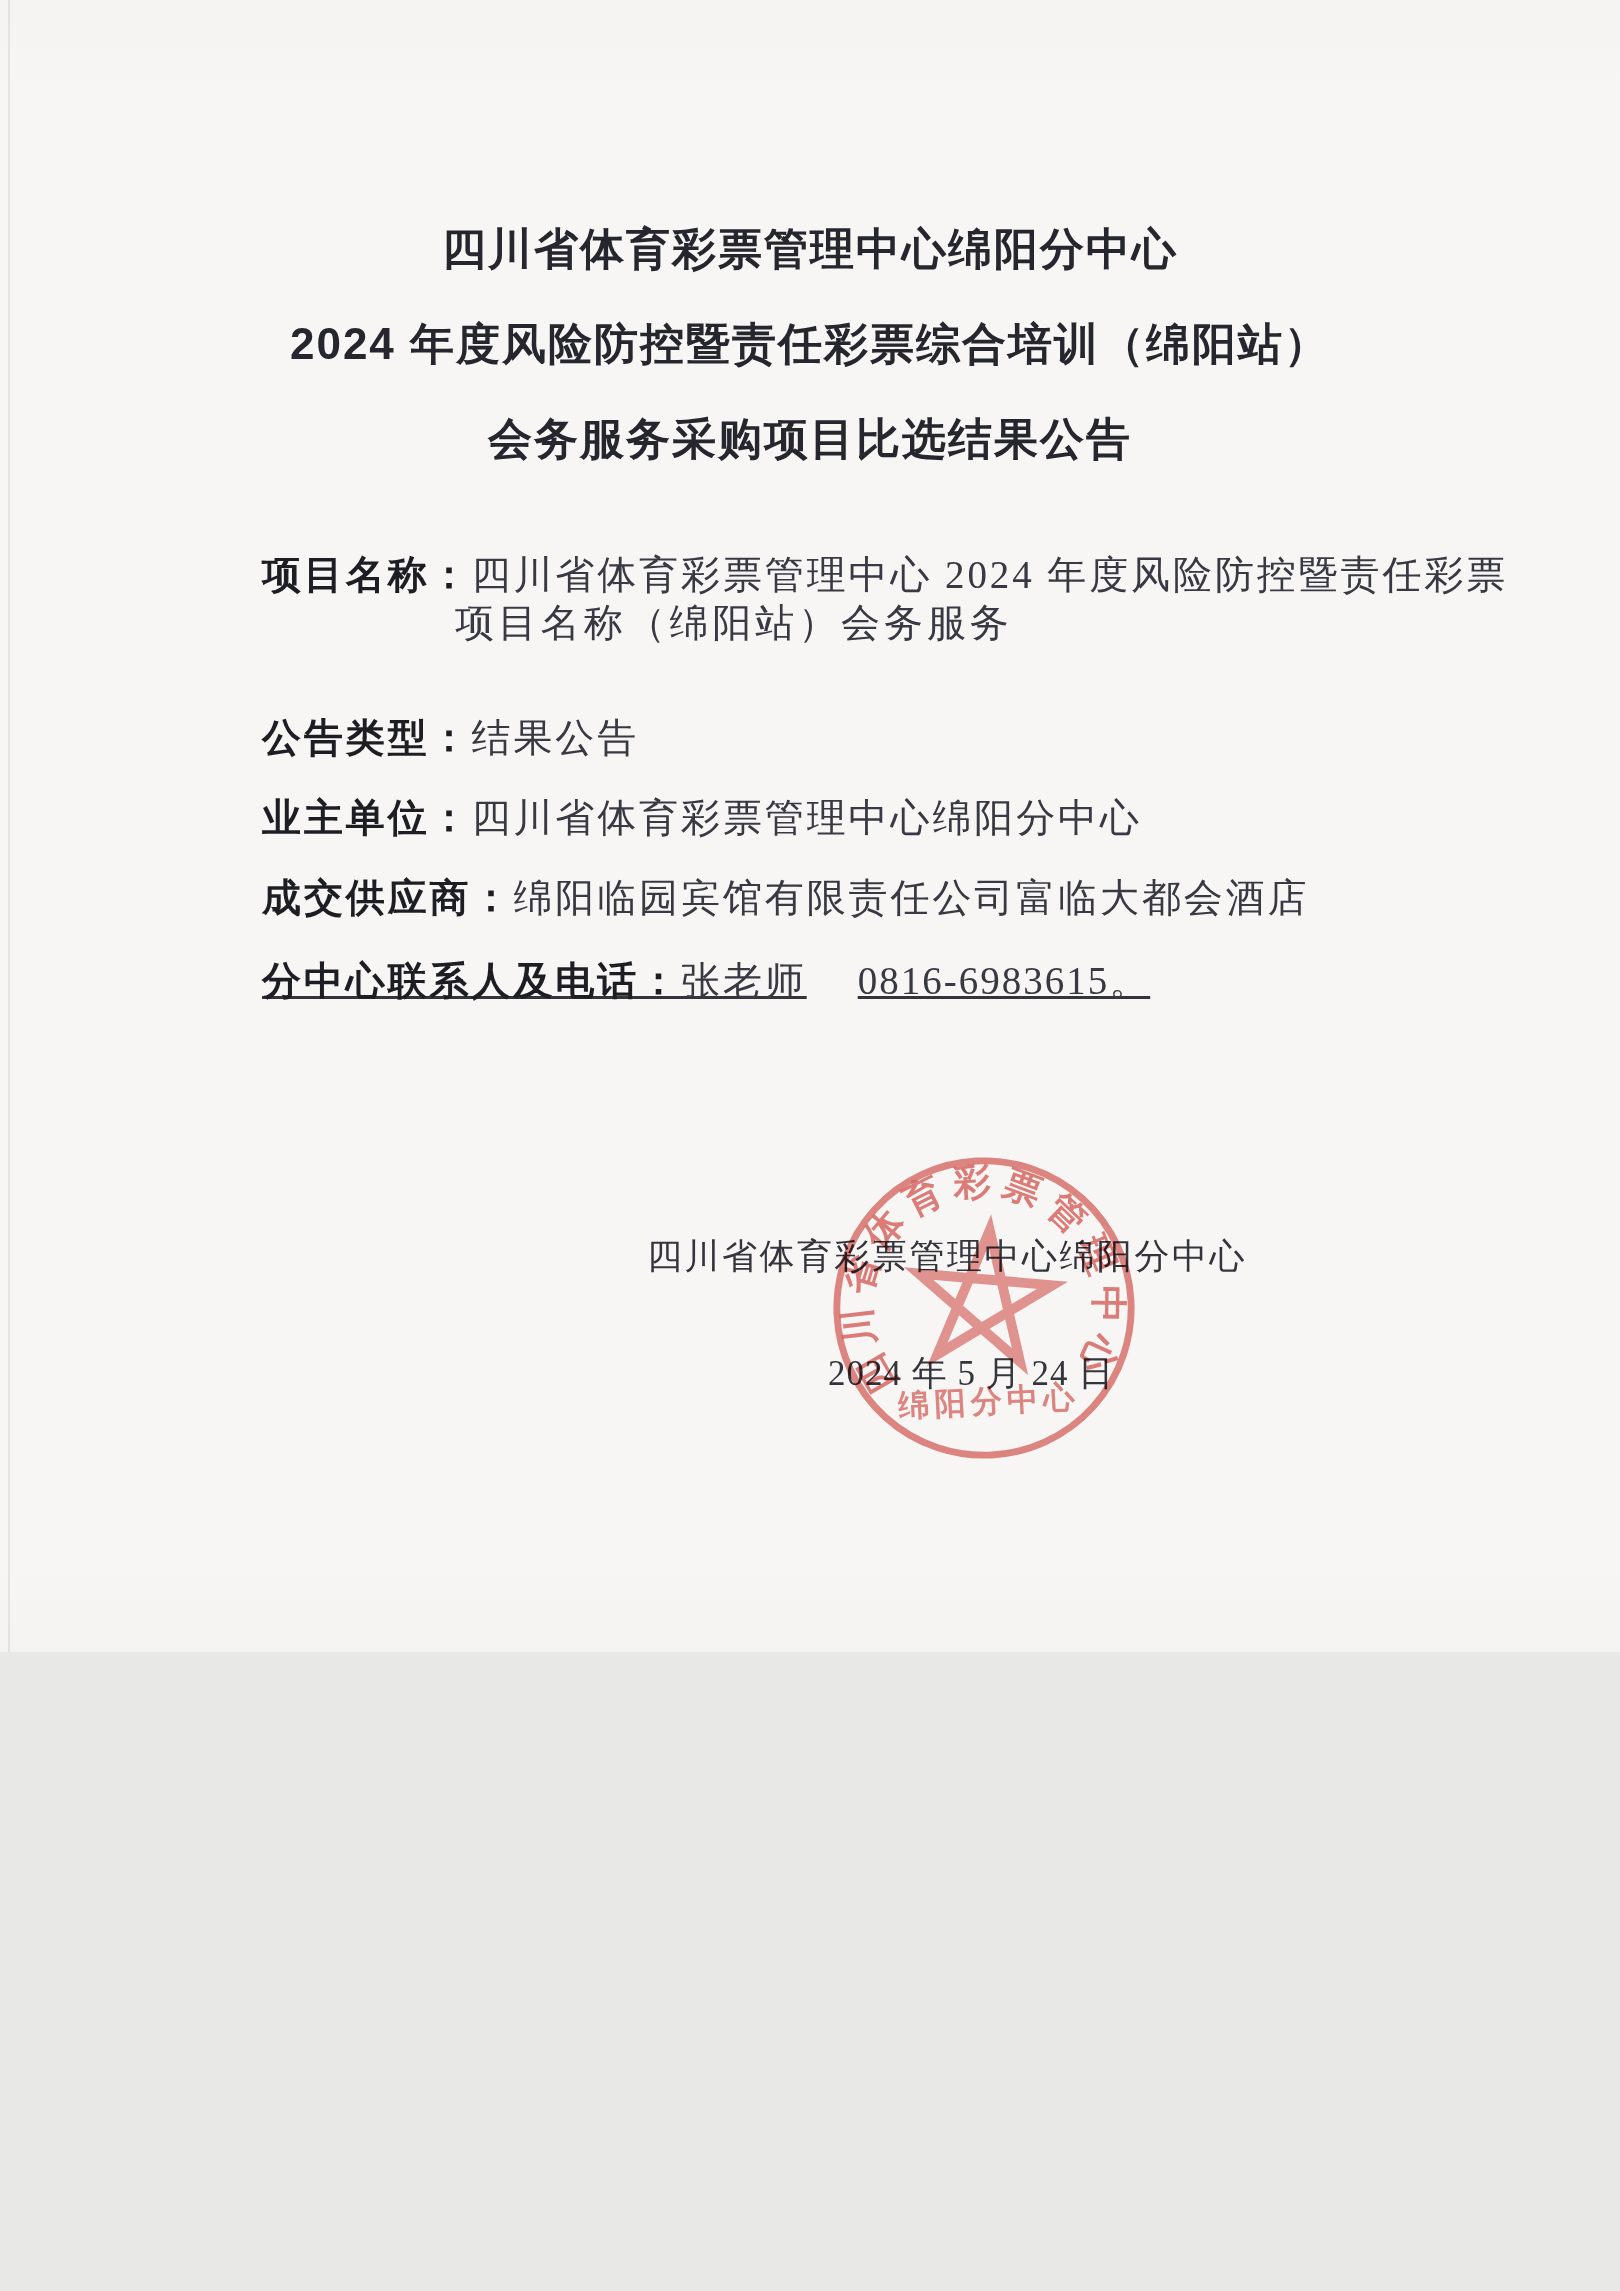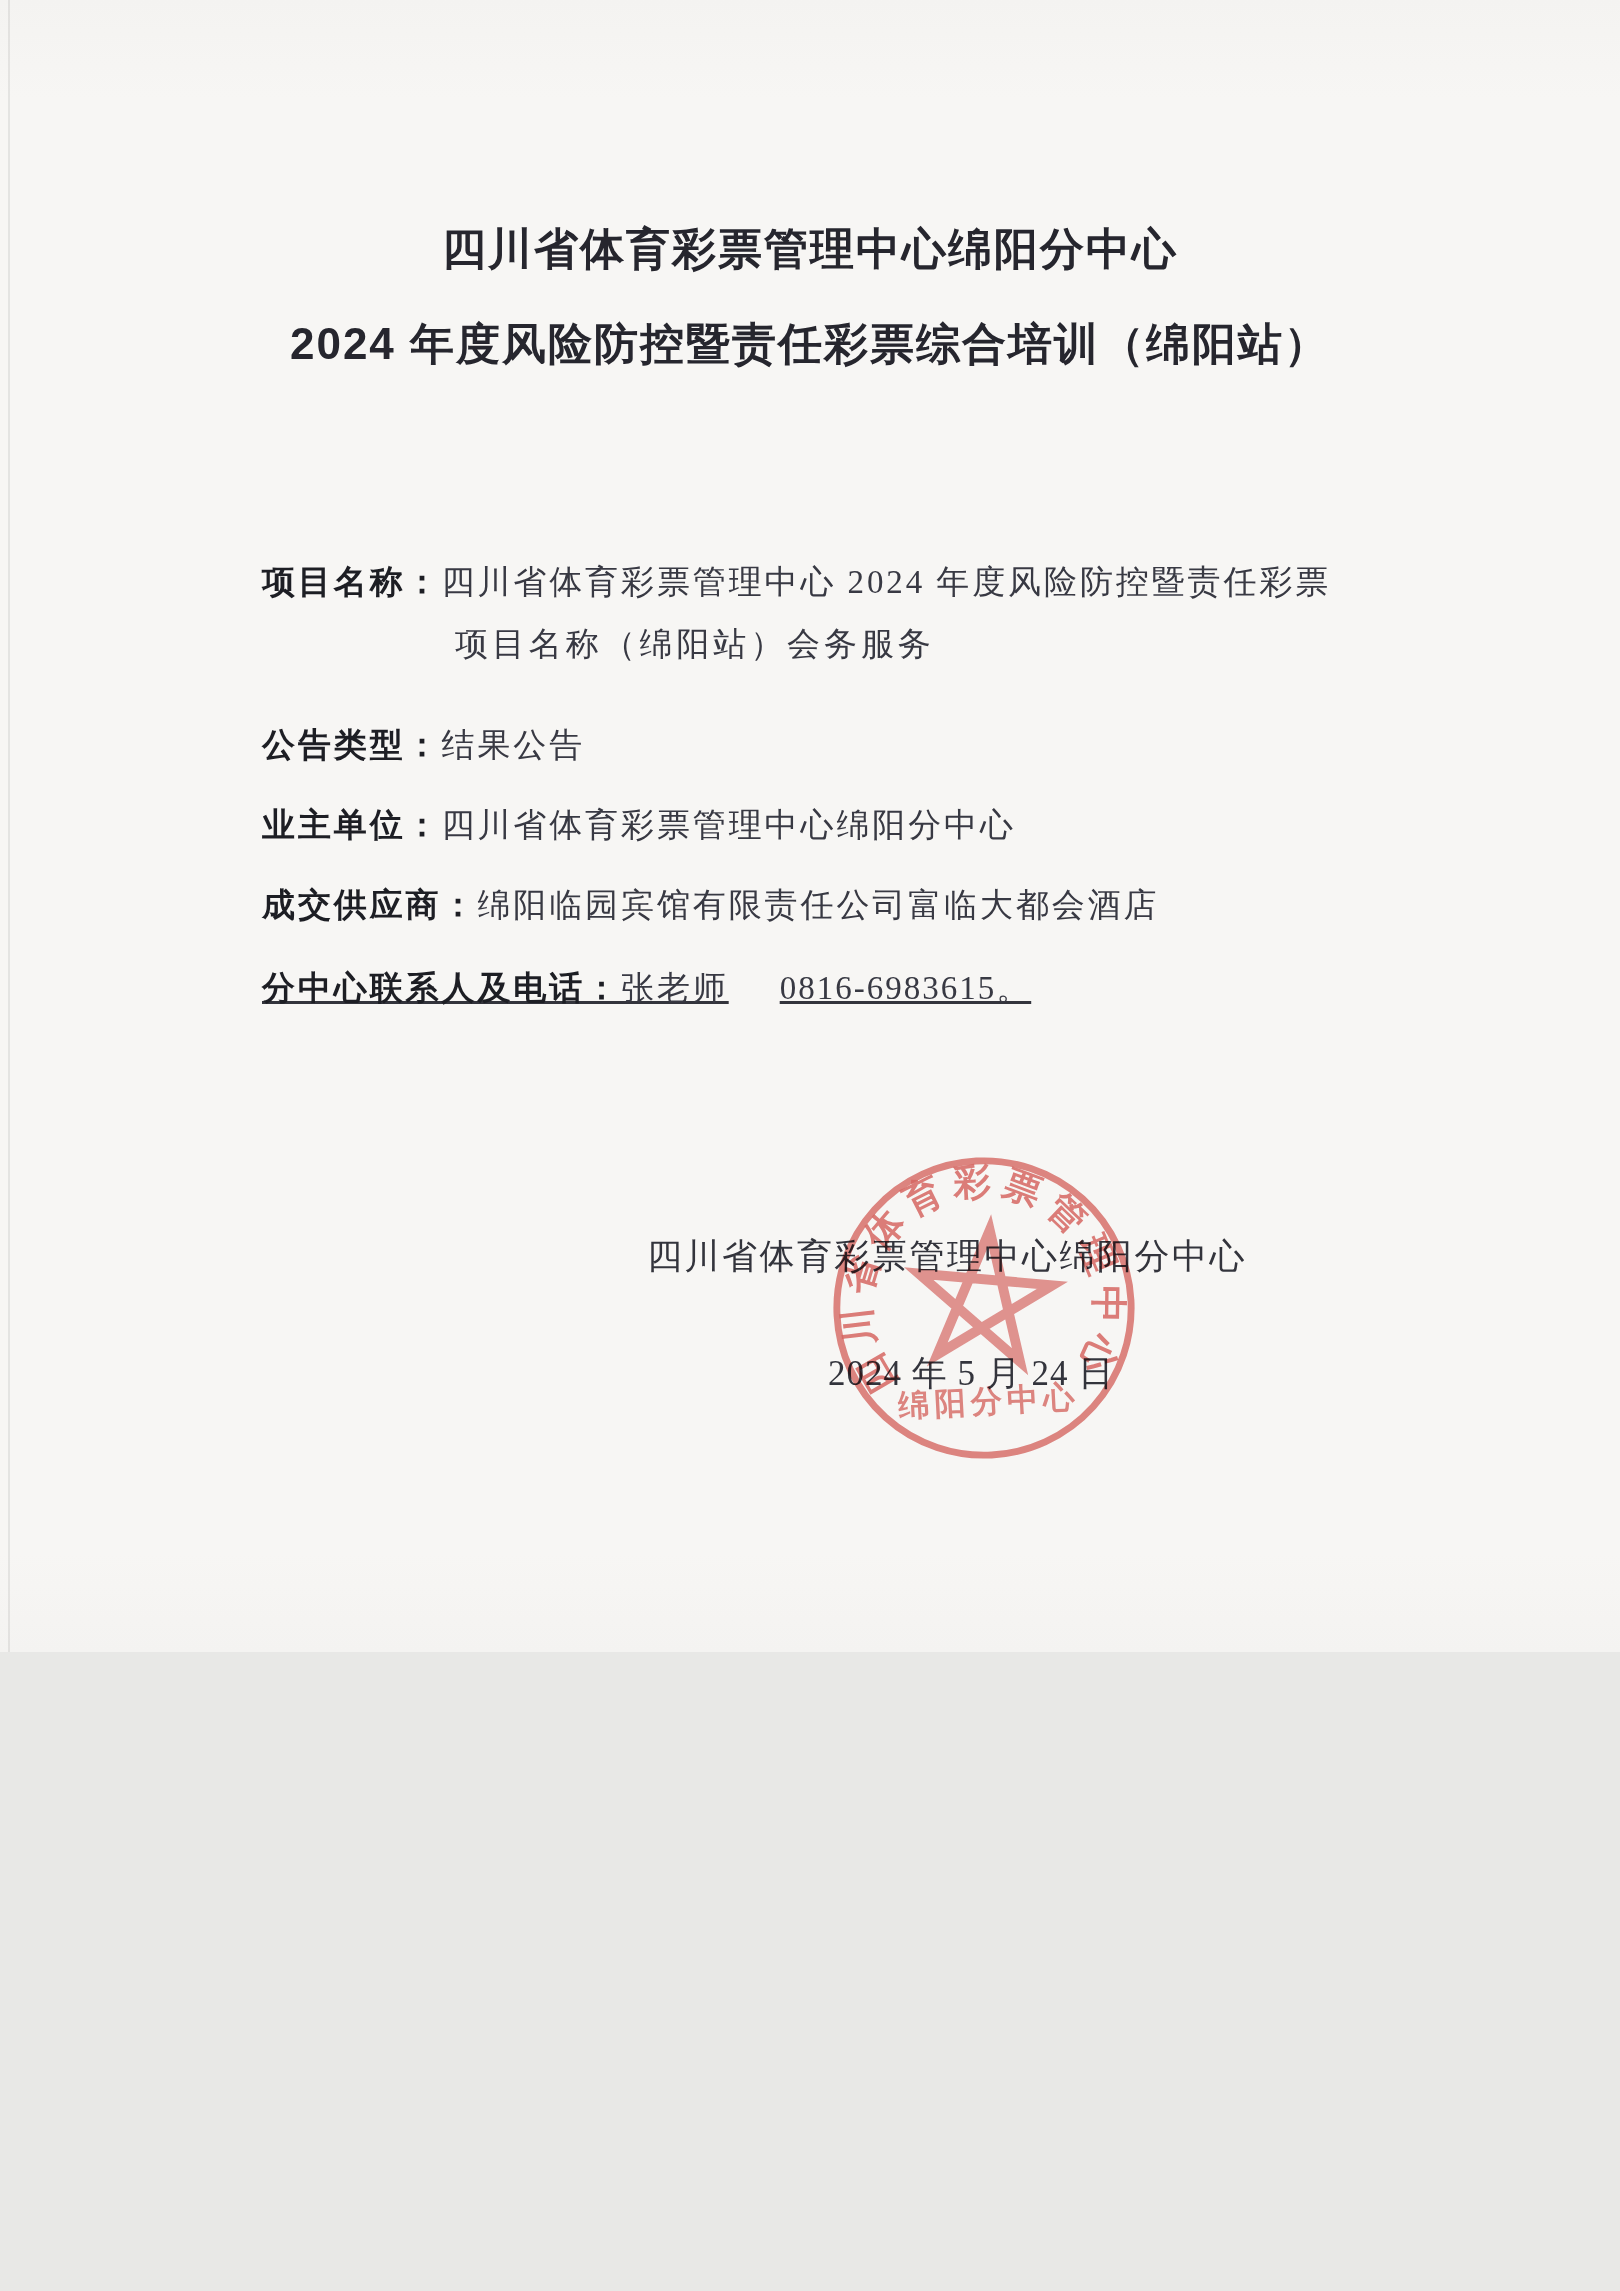--- a/index.html
+++ b/index.html
@@ -24,21 +24,21 @@
     font-family:"Liberation Sans","DejaVu Sans",sans-serif;
     font-weight:700;
     font-size:44px; line-height:95px;
     color:#26262e;
     letter-spacing:2px;
   }
   
   .fields { position:absolute; left:262px; top:0; width:1137px; }
   .field-row {
     position:absolute; left:0;
-    font-size:33px; line-height:62px;
+    font-size:39px; line-height:48px;
     white-space:nowrap;
   }
   .field-label {
     font-family:"Liberation Sans","DejaVu Sans",sans-serif;
     font-weight:700; color:#1d1e24; letter-spacing:2.9px;
   }
   .field-value { color:#383943; letter-spacing:2.9px; }
   .field-cont { display:block; padding-left:193px; letter-spacing:3.9px; color:#383943; }
   .phone-gap { margin-left:51px; letter-spacing:2px; }
   
@@ -66,20 +66,21 @@
 </style>
 </head>
 <body>
 
 <div class="page">
   <div class="scan-edge"></div>
 
   <div class="title-block">
     <div>四川省体育彩票管理中心绵阳分中心</div>
     <div>2024 年度风险防控暨责任彩票综合培训（绵阳站）</div>
+    <div>会务服务采购项目比选结果公告</div>
   </div>
 
   <div class="fields">
     <div class="field-row" style="top:551px;">
       <span class="field-label">项目名称：</span><span class="field-value">四川省体育彩票管理中心 2024 年度风险防控暨责任彩票</span>
       <span class="field-cont">项目名称（绵阳站）会务服务</span>
     </div>
     <div class="field-row" style="top:714px;text-align:right;">
       <span class="field-label">公告类型：</span><span class="field-value">结果公告</span>
     </div>

